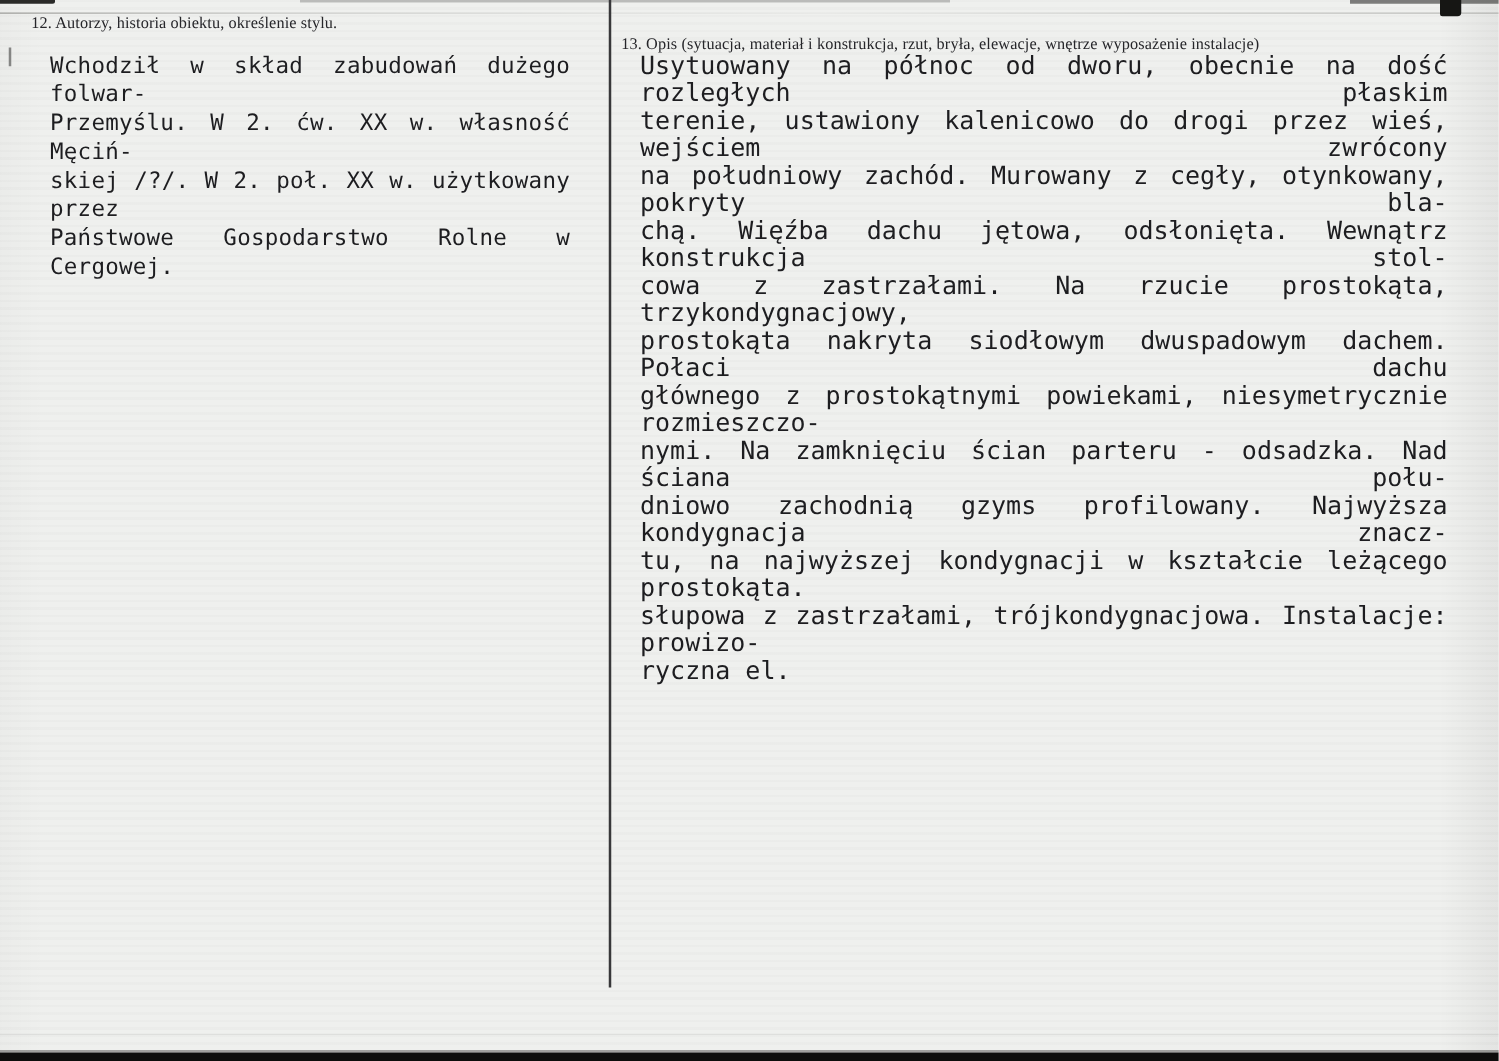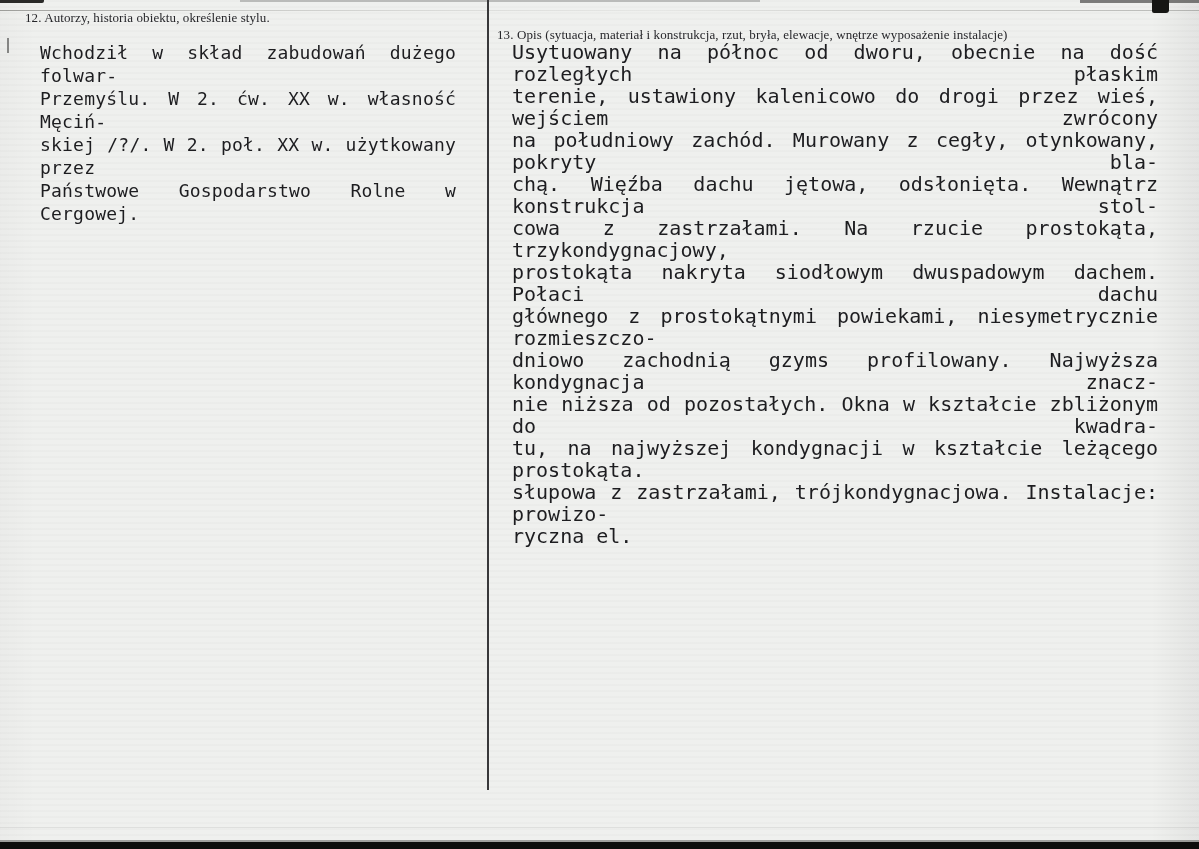--- a/index.html
+++ b/index.html
@@ -161,22 +161,22 @@
   </div>
 
   <div class="typewriter-block block-13">
     <div class="tw-line">Usytuowany na północ od dworu, obecnie na dość rozległych płaskim</div>
     <div class="tw-line">terenie, ustawiony kalenicowo do drogi przez wieś, wejściem zwrócony</div>
     <div class="tw-line">na południowy zachód. Murowany z cegły, otynkowany, pokryty bla-</div>
     <div class="tw-line">chą. Więźba dachu jętowa, odsłonięta. Wewnątrz konstrukcja stol-</div>
     <div class="tw-line">cowa z zastrzałami. Na rzucie prostokąta, trzykondygnacjowy,</div>
     <div class="tw-line">prostokąta nakryta siodłowym dwuspadowym dachem. Połaci dachu</div>
     <div class="tw-line">głównego z prostokątnymi powiekami, niesymetrycznie rozmieszczo-</div>
+    <div class="tw-line">nymi. Na zamknięciu ścian parteru - odsadzka. Nad ściana połu-</div>
     <div class="tw-line">dniowo zachodnią gzyms profilowany. Najwyższa kondygnacja znacz-</div>
-    <div class="tw-line">nie niższa od pozostałych. Okna w kształcie zbliżonym do kwadra-</div>
     <div class="tw-line">tu, na najwyższej kondygnacji w kształcie leżącego prostokąta.</div>
     <div class="tw-line">słupowa z zastrzałami, trójkondygnacjowa. Instalacje: prowizo-</div>
     <div class="tw-line last-line">ryczna el.</div>
   </div>
 
   <div class="bottom-bar-fade"></div>
   <div class="bottom-bar"></div>
 
 </div>
 

